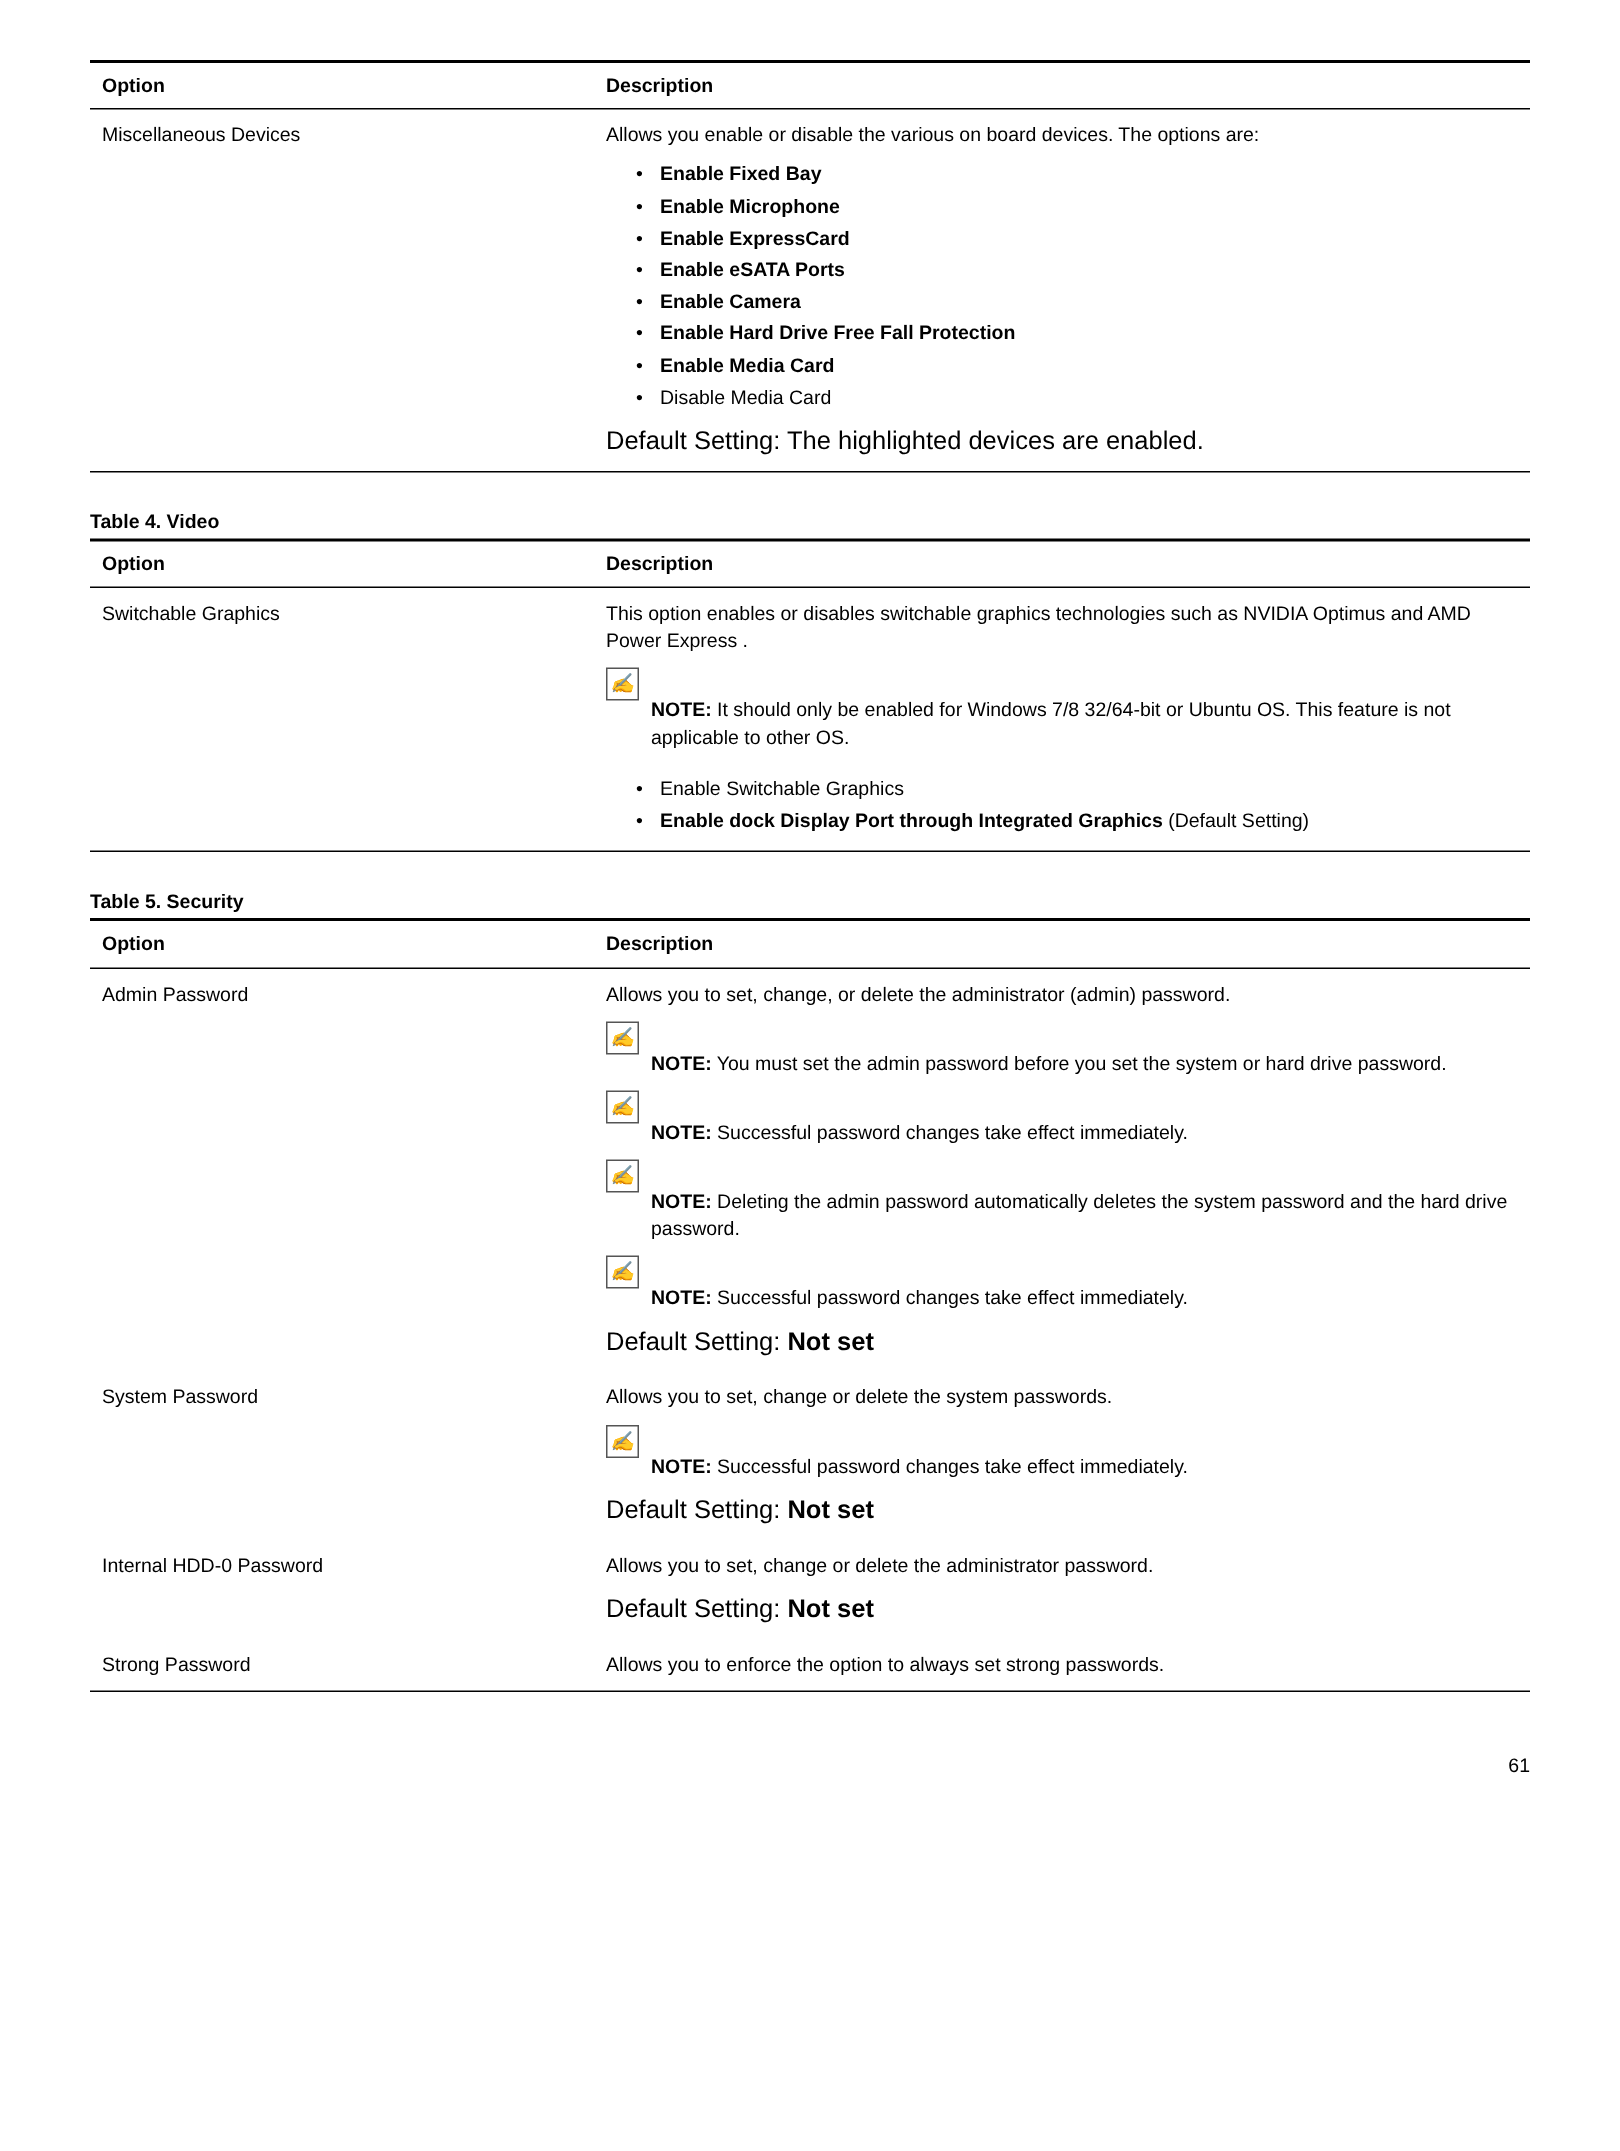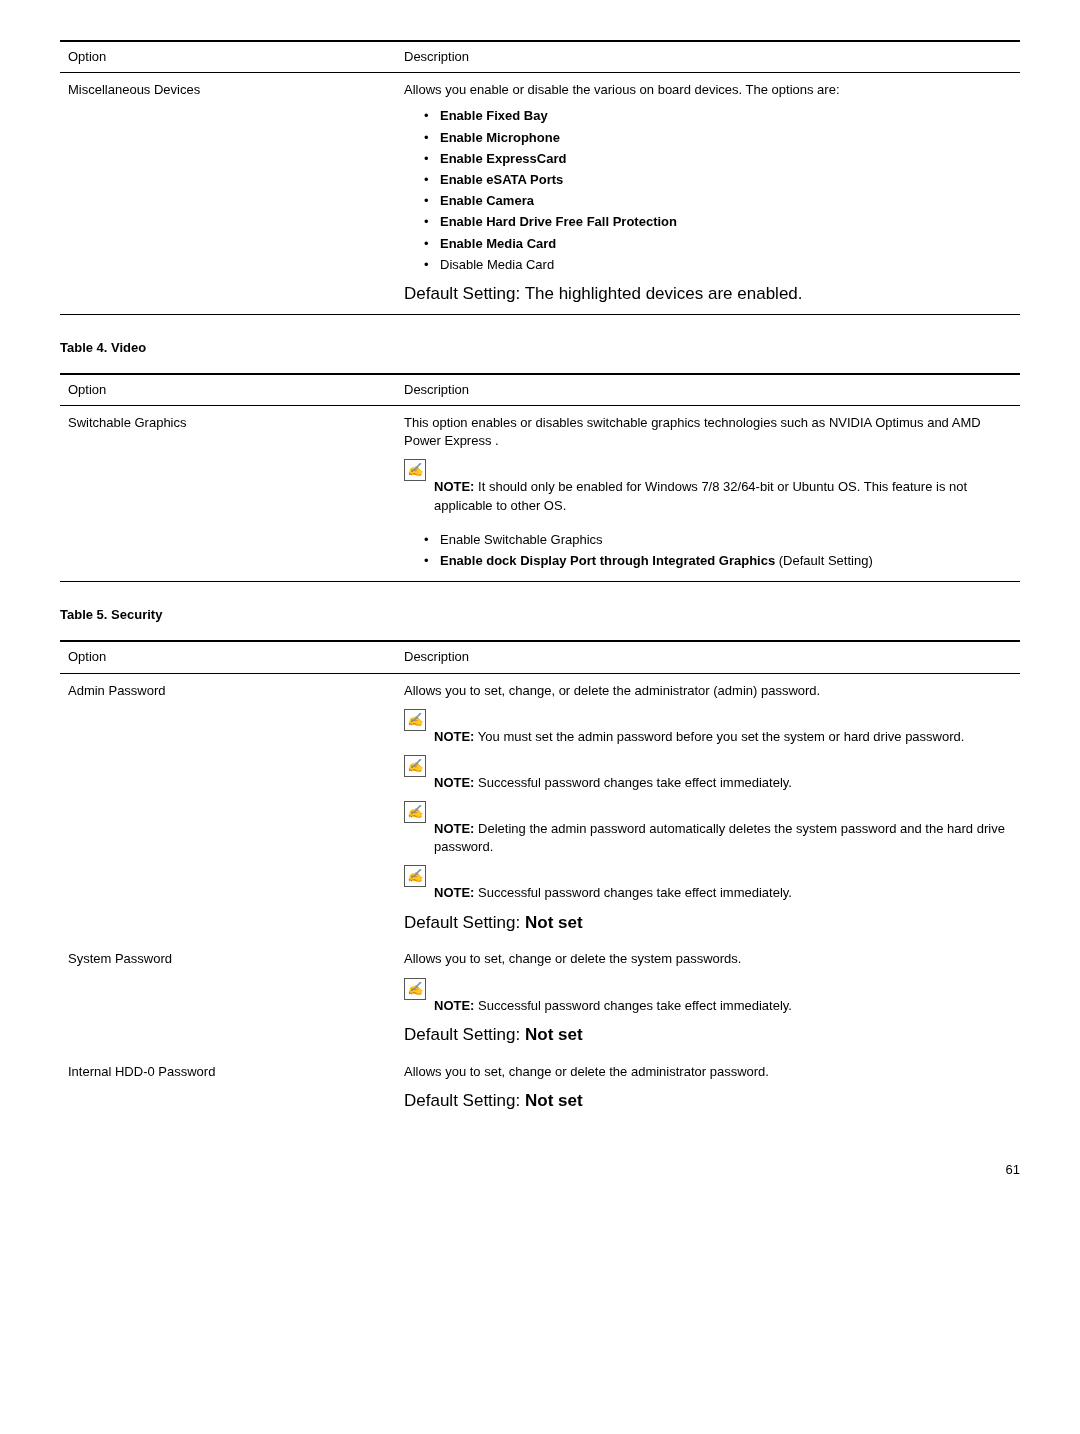--- a/index.html
+++ b/index.html
@@ -13,21 +13,21 @@
       line-height: 1.4;
     }
 
     
     .data-table {
       width: 100%;
       border-collapse: collapse;
       margin-bottom: 0;
     }
     .data-table th {
-      font-weight: normal;
+      font-weight: bold;
       font-size: 13px;
       text-align: left;
       border-top: 2px solid #000;
       border-bottom: 1px solid #000;
       padding: 6px 8px;
     }
     .data-table td {
       vertical-align: top;
       padding: 8px 8px;
       border-bottom: none;
@@ -40,21 +40,21 @@
       font-weight: normal;
     }
     .col-desc {
       width: 65%;
     }
 
     .table-title {
       font-weight: bold;
       font-size: 13px;
       margin: 24px 0 0 0;
-      padding-bottom: 16px;
+      padding-bottom: 2px;
     }
 
     
     ul.item-list {
       list-style: none;
       padding: 8px 0 0 20px;
       margin: 0;
     }
     ul.item-list li {
       position: relative;
@@ -233,16 +233,20 @@
     </tr>
 
     <tr>
       <td class="col-option">Internal HDD-0 Password</td>
       <td class="col-desc">
         <span>Allows you to set, change or delete the administrator password.</span>
         <div class="default-setting">Default Setting: <strong>Not set</strong></div>
       </td>
     </tr>
 
+    <tr class="last-row">
+      <td class="col-option">Strong Password</td>
+      <td class="col-desc">Allows you to enforce the option to always set strong passwords.</td>
+    </tr>
   </tbody>
 </table>
 
 <div class="page-number">61</div>
 
 </body></html>

